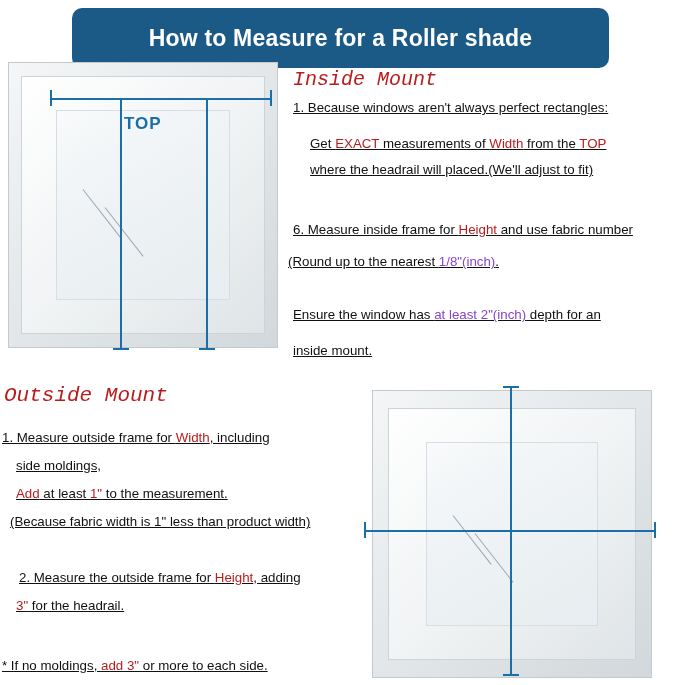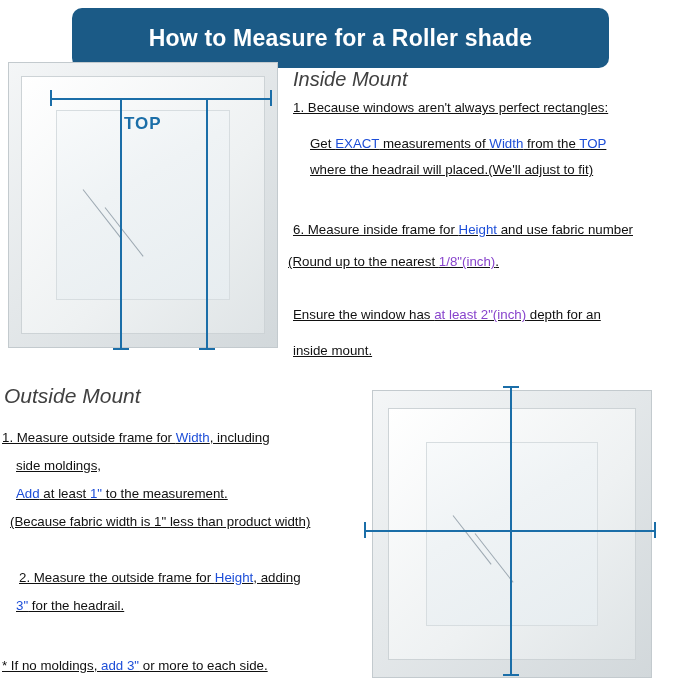--- a/index.html
+++ b/index.html
@@ -33,40 +33,40 @@
     color: #ffffff;
     font-size: 23px;
     font-weight: bold;
     letter-spacing: 0.2px;
     white-space: nowrap;
   }
 
   
   .section-head {
     position: absolute;
-    font-family: Liberation Sans, sans-serif;
+    font-family: Liberation Mono, monospace;
     font-style: italic;
-    color: #404040;
+    color: #b91c1c;
     font-size: 20px;
     white-space: nowrap;
     text-align: right;
   }
   #inside-mount-heading { left: 293px; top: 68px; }
   #outside-mount-heading { left: 4px; top: 384px; font-size: 21px; }
 
   
   .para {
     position: absolute;
     font-size: 13.3px;
     line-height: 1.5;
     color: #111111;
     white-space: nowrap;
     text-decoration: underline;
   }
-  .hl-pink { color: #1d4ed8; }
+  .hl-pink { color: #b91c1c; }
   .hl-purple { color: #8844cc; }
 
   #inside-p1 { left: 293px; top: 98px; }
   #inside-p1b { left: 310px; top: 134px; }
   #inside-p1c { left: 310px; top: 160px; }
   #inside-p2 { left: 293px; top: 220px; }
   #inside-p2b { left: 288px; top: 252px; }
   #inside-p3 { left: 293px; top: 305px; }
   #inside-p3b { left: 293px; top: 341px; }
 

